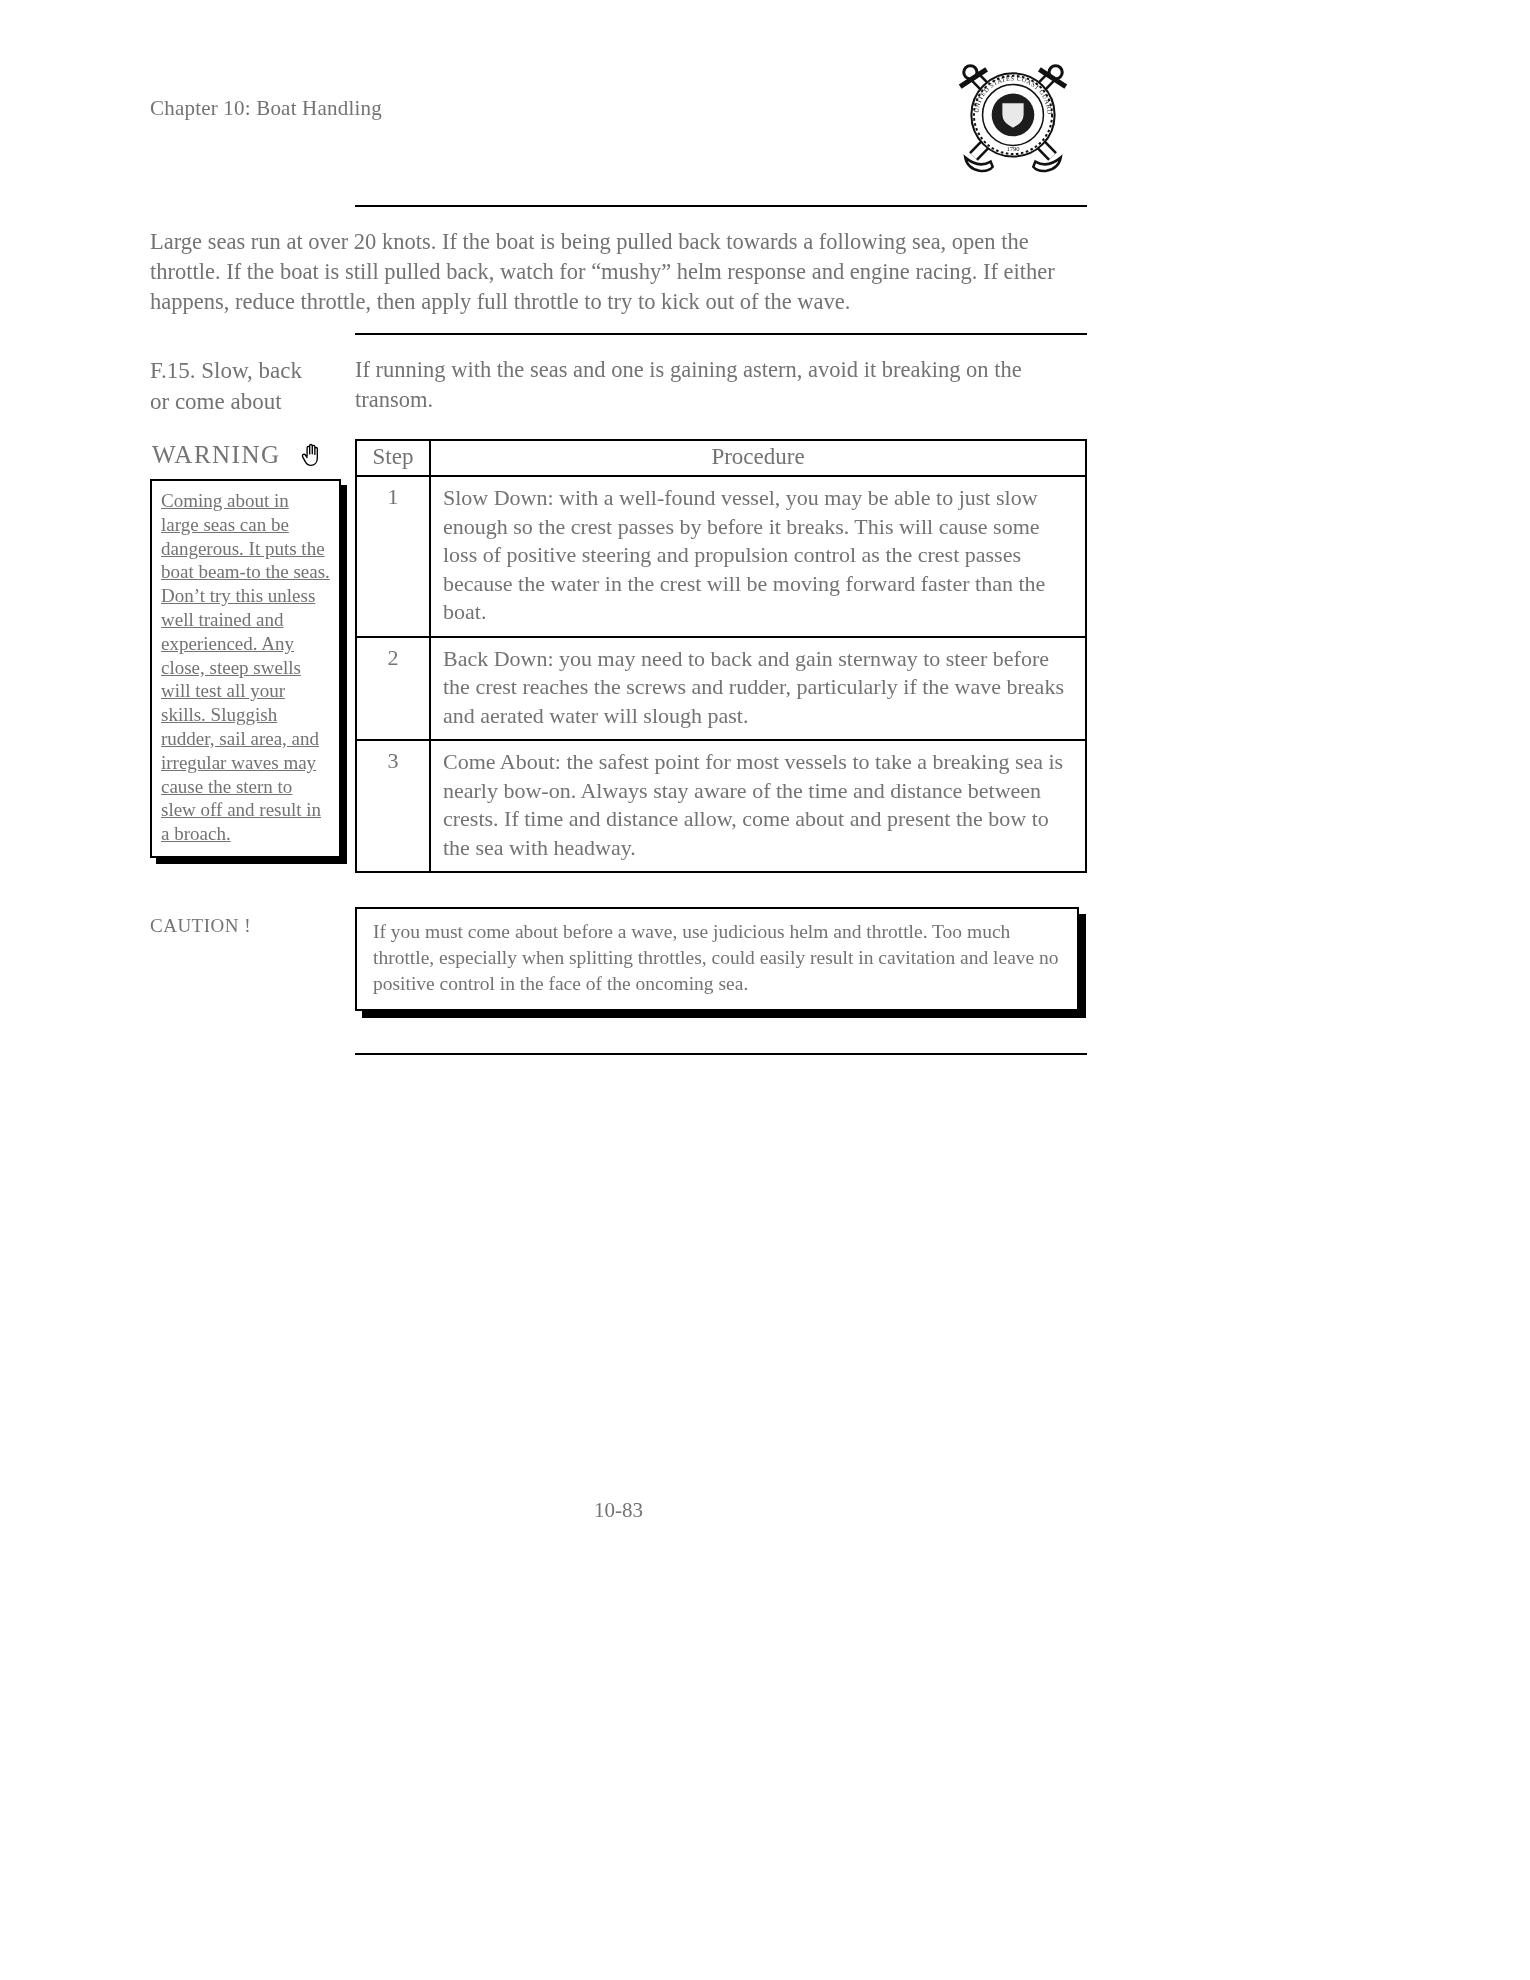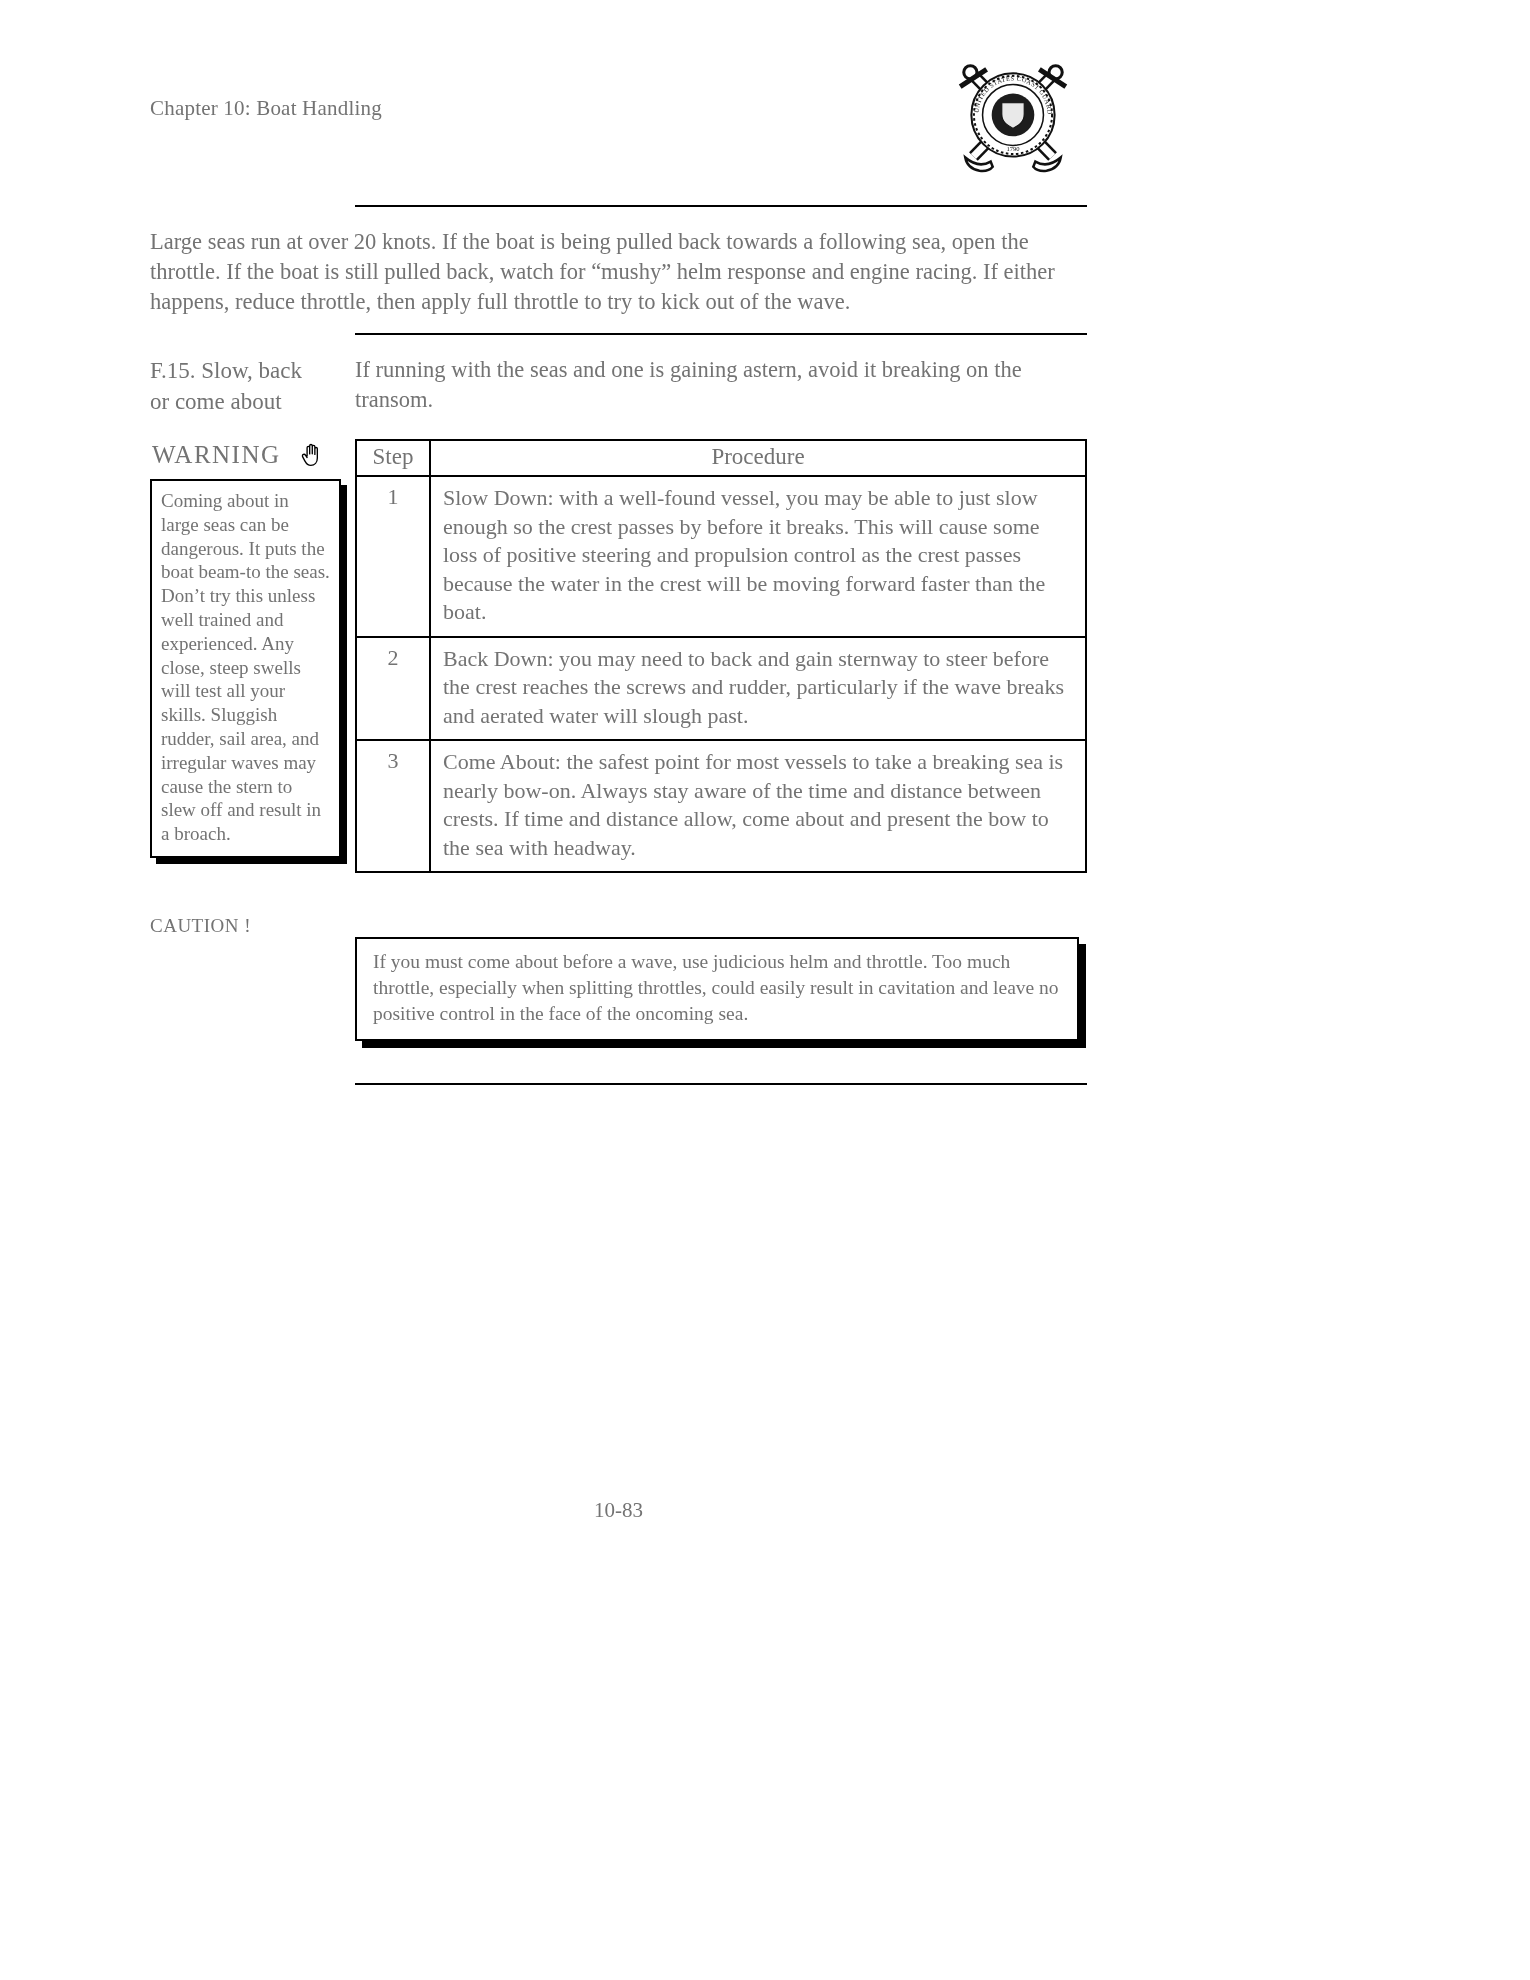--- a/index.html
+++ b/index.html
@@ -16,35 +16,35 @@
 
   .section { display:flex; padding:20px 0 16px; }
   .section-label { width:205px; font-size:23px; line-height:31px; padding-right:10px; box-sizing:border-box; }
   .section-body { flex:1; font-size:22.5px; line-height:30px; }
 
   .wt-row { display:flex; margin-top:6px; align-items:flex-start; }
   .wt-left { width:205px; box-sizing:border-box; padding-right:14px; flex:0 0 auto; }
   .warning-heading { font-size:25px; letter-spacing:1.5px; display:flex; align-items:center; gap:18px; margin:2px 0 10px 2px; }
   .warning-box {
     border:2px solid #000; box-shadow:6px 6px 0 #000;
-    padding:8px 9px 10px; font-size:19px; line-height:23.8px; background:#fff;
+    padding:8px 9px 10px; font-size:19px; line-height:23.8px; background:#fff;text-decoration:underline;
   }
 
   .table-wrap { flex:1; }
   table.proc { width:100%; border-collapse:collapse; background:#fff; }
   table.proc th, table.proc td { border:2px solid #000; }
   table.proc th { font-weight:normal; font-size:23px; padding:3px 8px 5px; text-align:center; }
   td.step-cell { width:70px; text-align:center; vertical-align:top; font-size:22px; padding-top:7px; }
   td.proc-cell { font-size:22px; line-height:28.5px; padding:7px 12px 9px; }
 
   .caution-row { display:flex; margin-top:34px; align-items:flex-start; }
   .caution-heading { width:205px; flex:0 0 auto; font-size:19px; letter-spacing:0.5px; padding-top:8px; box-sizing:border-box; }
   .caution-box {
     flex:1; border:2px solid #000; box-shadow:7px 7px 0 #000; background:#fff;
-    padding:10px 16px 12px; font-size:19.5px; line-height:26px; margin-right:8px;margin-top:30px;
+    padding:10px 16px 12px; font-size:19.5px; line-height:26px; margin-right:8px;
   }
 
   .bottom-rule { margin-top:42px; }
   .page-number { position:absolute; top:1498px; left:150px; width:937px; text-align:center; font-size:21px; }
 </style>
 </head>
 <body>
 
 <div class="page">
 

